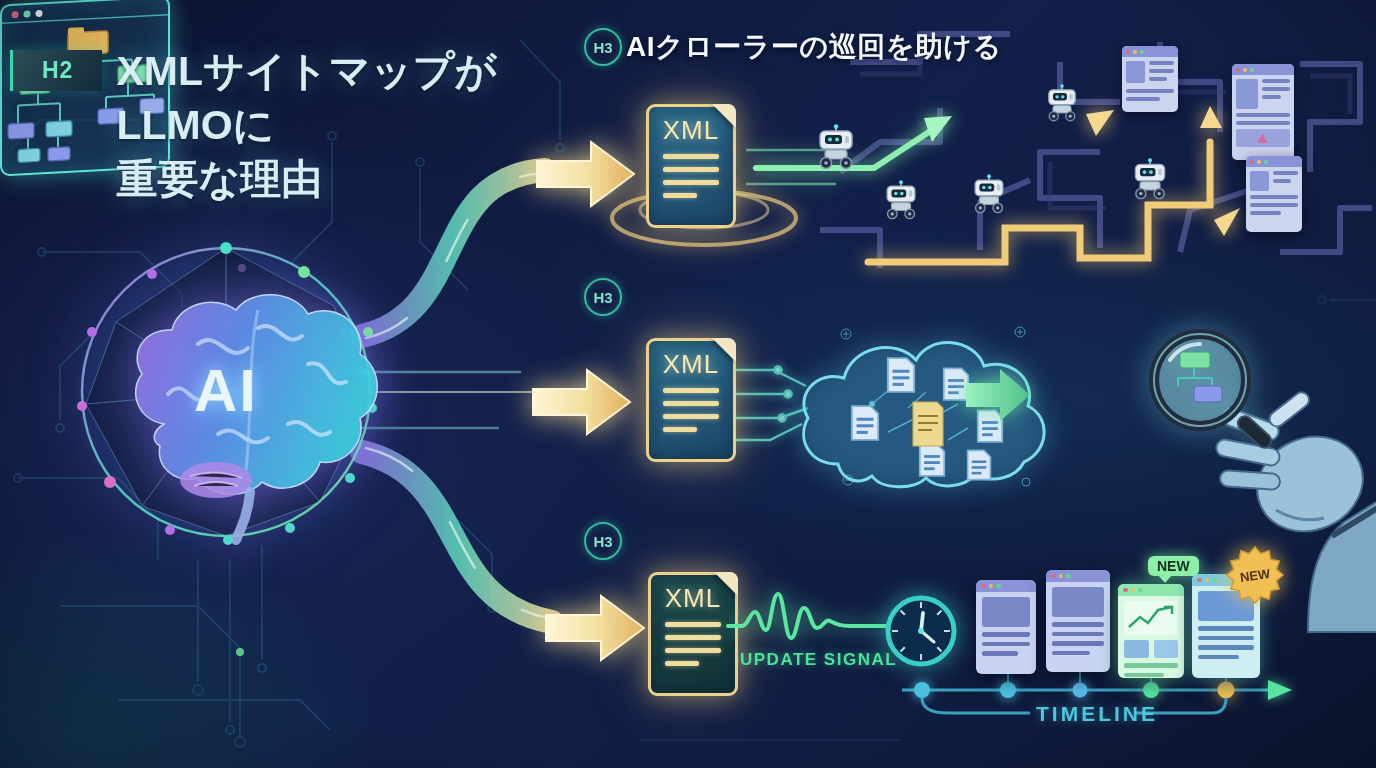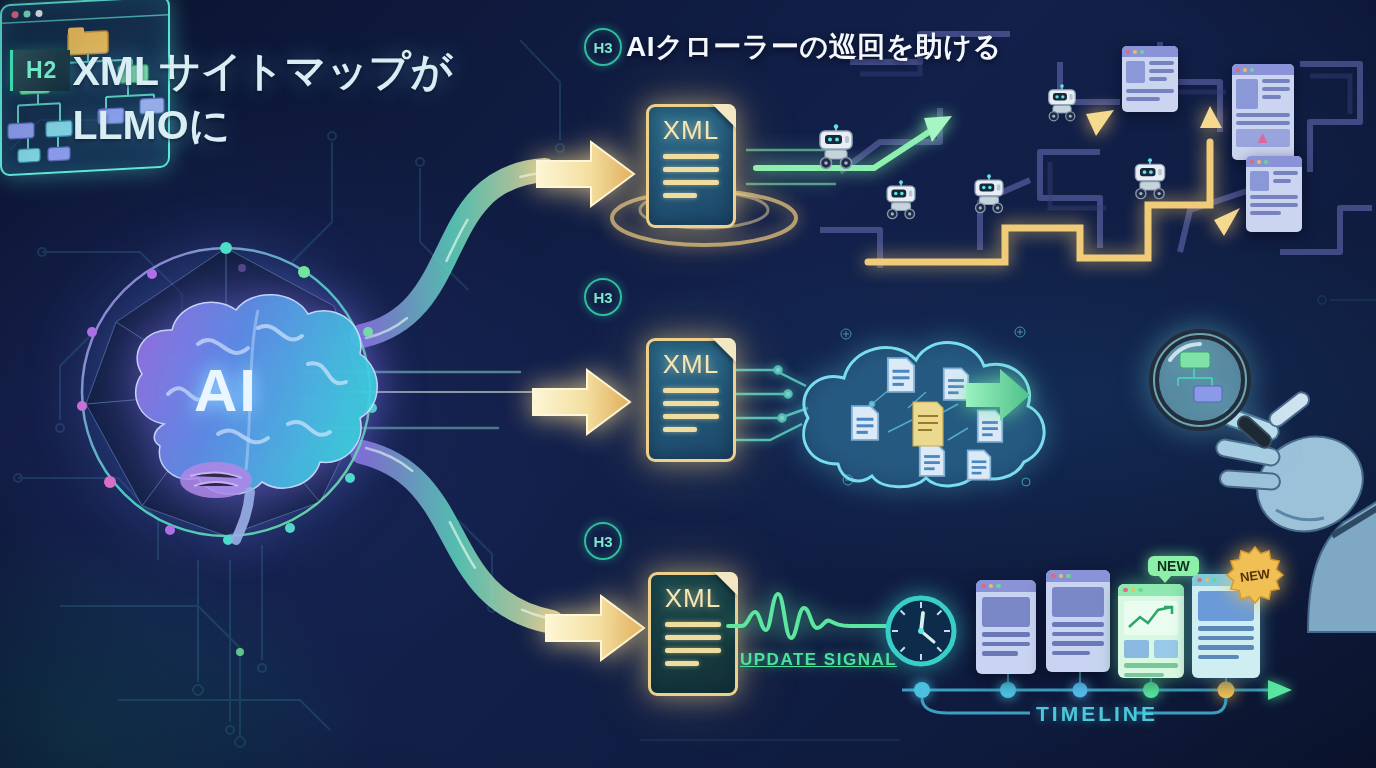--- a/index.html
+++ b/index.html
@@ -12,21 +12,21 @@
       radial-gradient(700px 260px at 78% 52%, rgba(30,90,140,.22), transparent 75%),
       linear-gradient(135deg,#0b1330 0%,#12204a 48%,#0d1836 100%);
   }
   .canvas::after{content:"";position:absolute;inset:0;pointer-events:none;
     background:radial-gradient(1200px 700px at 50% 45%, transparent 60%, rgba(3,6,18,.55) 100%);}
   .abs{position:absolute;}
   svg{display:block;overflow:visible;}
 
   
   .title-block{left:10px;top:44px;display:flex;align-items:flex-start;z-index:6;}
-  .h2-badge{display:inline-block;padding:7px 13px;margin:6px 2px 0 0;
+  .h2-badge{display:inline-block;padding:7px 29px;margin:6px 14px 0 0;
     background:linear-gradient(125deg,#2b4d56,#132b3a);
     color:#6fe6c4;font-size:23px;font-weight:800;letter-spacing:1px;
     border-left:3px solid #3bd8b0;box-shadow:0 0 14px rgba(40,180,160,.35);}
   .page-title{margin:0;font-size:41px;line-height:1.32;font-weight:800;color:#d8eef4;
     text-shadow:0 0 22px rgba(120,220,245,.4),0 2px 4px rgba(0,0,20,.6);}
   .page-title span{display:block;}
 
   
   .sec-header{display:flex;align-items:center;gap:4px;z-index:6;}
   .h3-badge{width:34px;height:34px;border-radius:50%;border:2.5px solid #2fbf9f;
@@ -75,21 +75,21 @@
   .card.fresh{background:#cfeef2;box-shadow:0 0 18px rgba(110,220,230,.5),0 6px 16px rgba(5,8,25,.5);}
   .card.fresh .card-head{background:#7fc8e0;}
   .card.fresh .card-img{background:#6a9ad8;}
   .card.fresh .card-line{background:#5a88b8;}
   .new-bubble{position:absolute;z-index:7;background:#8df0a8;color:#0f2e1c;font-weight:800;
     font-size:14px;padding:2px 9px;border-radius:6px;box-shadow:0 0 14px rgba(120,240,160,.7);}
   .new-bubble::after{content:"";position:absolute;left:10px;bottom:-7px;border-left:7px solid transparent;
     border-right:7px solid transparent;border-top:8px solid #8df0a8;}
 
   .update-label{color:#4be39c;font-size:17px;font-weight:800;letter-spacing:1.5px;z-index:6;
-    text-shadow:0 0 10px rgba(75,227,156,.6);text-decoration:underline;}
+    text-shadow:0 0 10px rgba(75,227,156,.6);}
   .timeline-label{color:#4cc8dc;font-size:21px;font-weight:800;letter-spacing:3px;z-index:6;
     text-shadow:0 0 10px rgba(76,200,220,.5);}
 
   .clock{left:884px;top:594px;width:74px;height:74px;z-index:6;}
 
   
   .tree-browser{left:1035px;top:322px;width:166px;height:168px;z-index:5;
     border:2.5px solid #5fe8d8;border-radius:10px;background:rgba(42,112,142,.30);
     box-shadow:0 0 24px rgba(80,230,215,.45), inset 0 0 26px rgba(60,200,220,.18);
     transform:skewY(-3deg);}
@@ -203,20 +203,21 @@
       <circle cx="240" cy="652" r="4" fill="#74e89a" opacity=".8"></circle>
       <circle cx="242" cy="268" r="4" fill="#b678e8" opacity=".8"></circle>
     </g>
   </svg>
 
   <div class="abs title-block">
     <span class="h2-badge">H2</span>
     <h1 class="page-title">
       <span>XMLサイトマップが</span>
       <span>LLMOに</span>
+      <span>重要な理由</span>
     </h1>
   </div>
 
   <div class="abs" style="left:76px;top:244px;width:300px;height:300px;z-index:4">
     <svg width="300" height="300">
       <g filter="drop-shadow(0 0 26px rgba(110,140,255,.5))">
         <circle cx="150" cy="148" r="144" fill="rgba(30,60,120,.18)" stroke="url(#netGrad)" stroke-width="2.5" opacity=".9"></circle>
         <g stroke="#9ad8e8" stroke-width="1" opacity=".3">
           <path d="M150 4 L40 78 L10 160 L66 262 L150 292 L244 258 L292 160 L258 62 Z"></path>
           <path d="M40 78 L150 148 L292 160 M10 160 L150 148 M150 4 L150 148 L66 262 M150 148 L244 258"></path>

